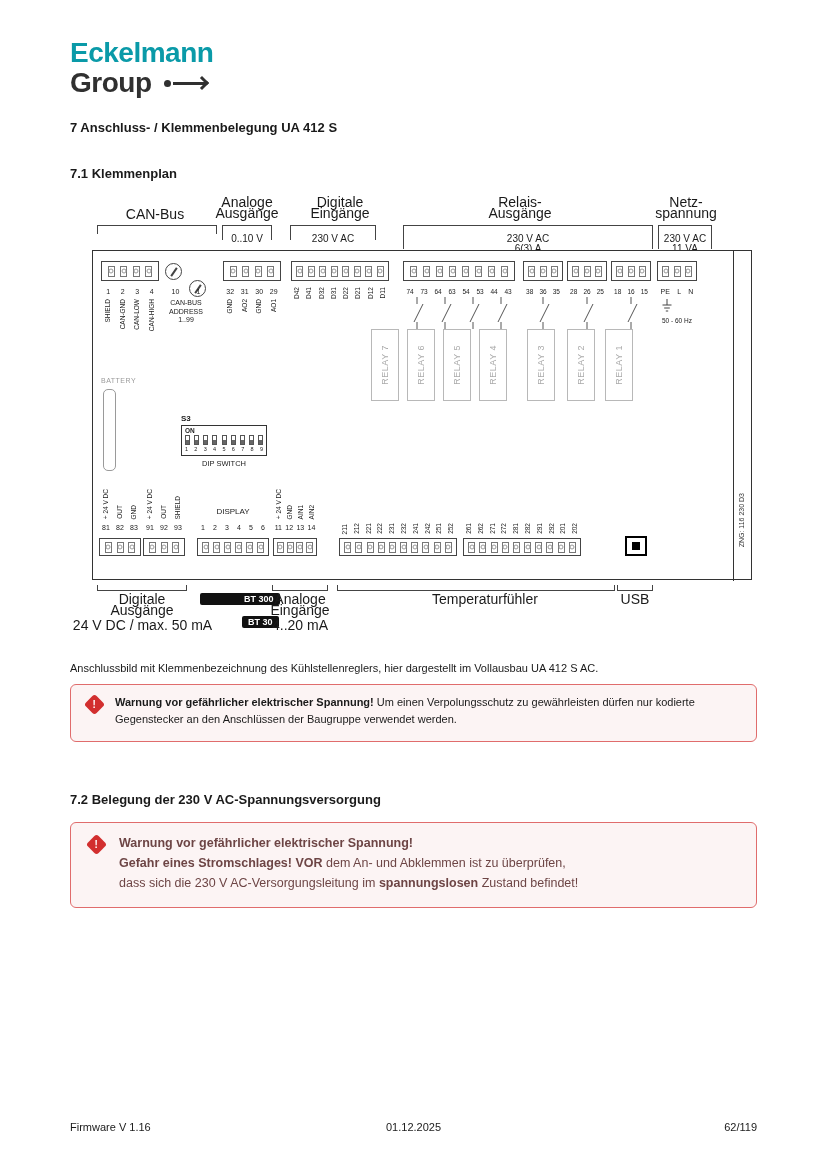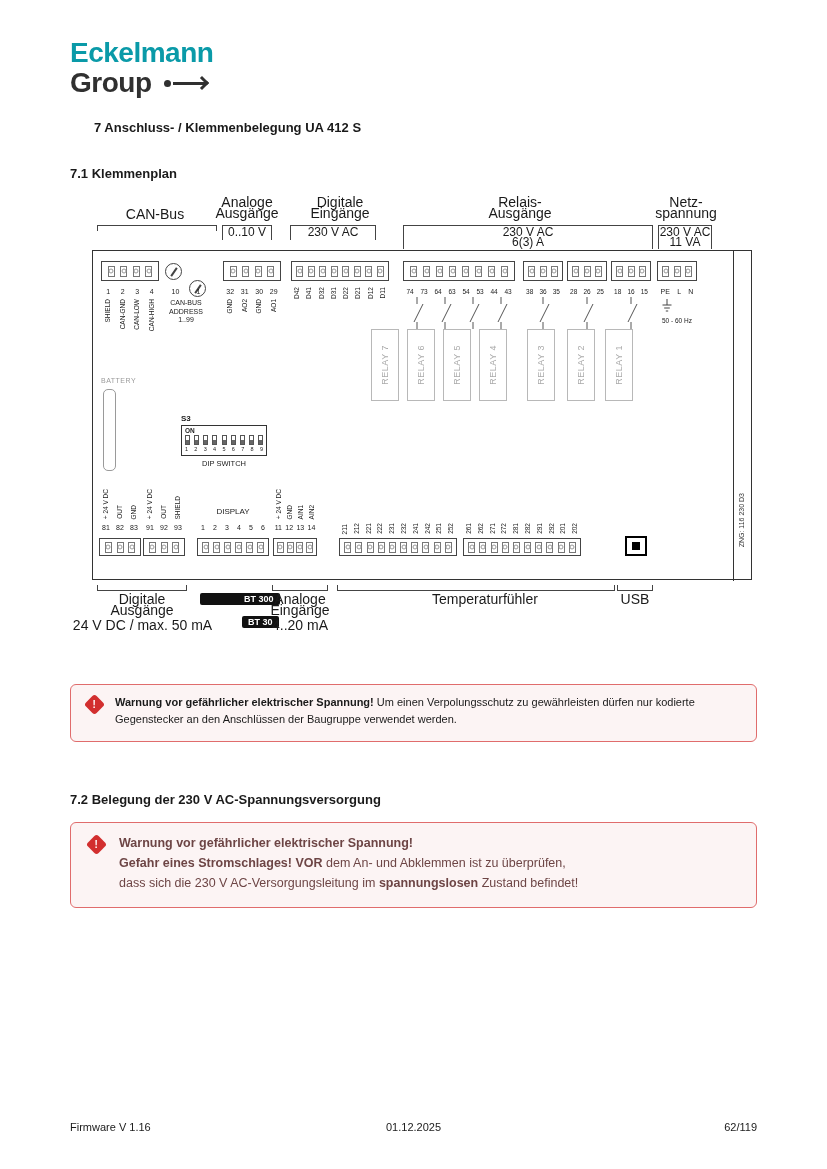--- a/index.html
+++ b/index.html
@@ -15,21 +15,21 @@
   .logo-arrow .dot { width:7px; height:7px; border-radius:50%; background:#303030; }
   .logo-arrow .line { width:34px; height:3px; background:#303030; margin-left:2px; }
   .logo-arrow .chev { width:10px; height:10px; border-top:3px solid #303030; border-right:3px solid #303030;
                       transform:rotate(45deg); margin-left:-10px; }
 
   .h1 { font-size:13px; font-weight:700; }
 
   
   .glabel { font-size:14px; line-height:11px; text-align:center; }
   .brk-top { border-top:1px solid #444; border-left:1px solid #444; border-right:1px solid #444;
-             text-align:center; font-size:12px; line-height:10px; padding-top:1px; }
+             text-align:center; font-size:10px; line-height:10px; padding-top:8px; }
   .brk-bot { border-bottom:1px solid #444; border-left:1px solid #444; border-right:1px solid #444; }
   .mainbox { border:1.5px solid #333; background:#fff; }
   .tblock { display:flex; align-items:center; justify-content:space-evenly; border:1.5px solid #444; background:#fff; }
   .pin { width:7px; height:11px; border:1px solid #777; position:relative; display:inline-block; }
   .pin::after { content:""; position:absolute; left:50%; top:50%; transform:translate(-50%,-50%);
                 width:3px; height:3px; border:1px solid #999; border-radius:50%; }
   .numrow { display:flex; justify-content:space-around; font-size:7px; line-height:9px; }
   .vrow { display:flex; justify-content:space-around; }
   .vrow.t { align-items:flex-start; }
   .vrow.b { align-items:flex-end; }
@@ -70,21 +70,21 @@
     <div style="display:flex;align-items:center;">
       <span class="logo-line2">Group</span>
       <span class="logo-arrow">
         <span class="dot"></span>
           <span class="line"></span>
           <span class="chev"></span>
       </span>
     </div>
   </div>
 
-  <div class="abs h1" style="left:70px;top:120px;margin-left:24px;">7 Anschluss- / Klemmenbelegung UA 412 S</div>
+  <div class="abs h1" style="left:70px;top:120px;">7 Anschluss- / Klemmenbelegung UA 412 S</div>
   <div class="abs h1" style="left:70px;top:166px;">7.1 Klemmenplan</div>
 
   <div class="abs" style="left:70px;top:192px;width:700px;height:452px;">
 
     <div class="abs glabel" style="left:15px;top:17px;width:140px;">
       <div>CAN-Bus</div>
     </div>
     <div class="abs glabel" style="left:132px;top:5px;width:90px;">
       <div>Analoge</div>
       <div>Ausgänge</div>
@@ -464,20 +464,21 @@
     </div>
     <div class="abs glabel" style="left:190px;top:428px;width:80px;">4..20 mA</div>
 
     <div class="abs brk-bot" style="left:267px;top:393px;width:278px;height:6px;"></div>
     <div class="abs glabel" style="left:330px;top:402px;width:170px;">Temperaturfühler</div>
 
     <div class="abs brk-bot" style="left:547px;top:393px;width:36px;height:6px;"></div>
     <div class="abs glabel" style="left:542px;top:402px;width:46px;">USB</div>
   </div>
 
+  <div class="abs bodytext" style="left:70px;top:660px;width:680px;">Anschlussbild mit Klemmenbezeichnung des Kühlstellenreglers, hier dargestellt im Vollausbau UA 412 S AC.</div>
 
   <div class="abs warnbox" style="left:70px;top:684px;width:687px;height:58px;">
     <div class="abs warn-icon" style="left:16px;top:12px;">
         <span>!</span>
       </div>
     <div class="warn1-text" style="margin:9px 14px 0 44px;">
       <strong>Warnung vor gefährlicher elektrischer Spannung!</strong><span> Um einen Verpolungsschutz zu gewährleisten dürfen nur kodierte Gegenstecker an den Anschlüssen der Baugruppe verwendet werden.</span>
     </div>
   </div>
 

